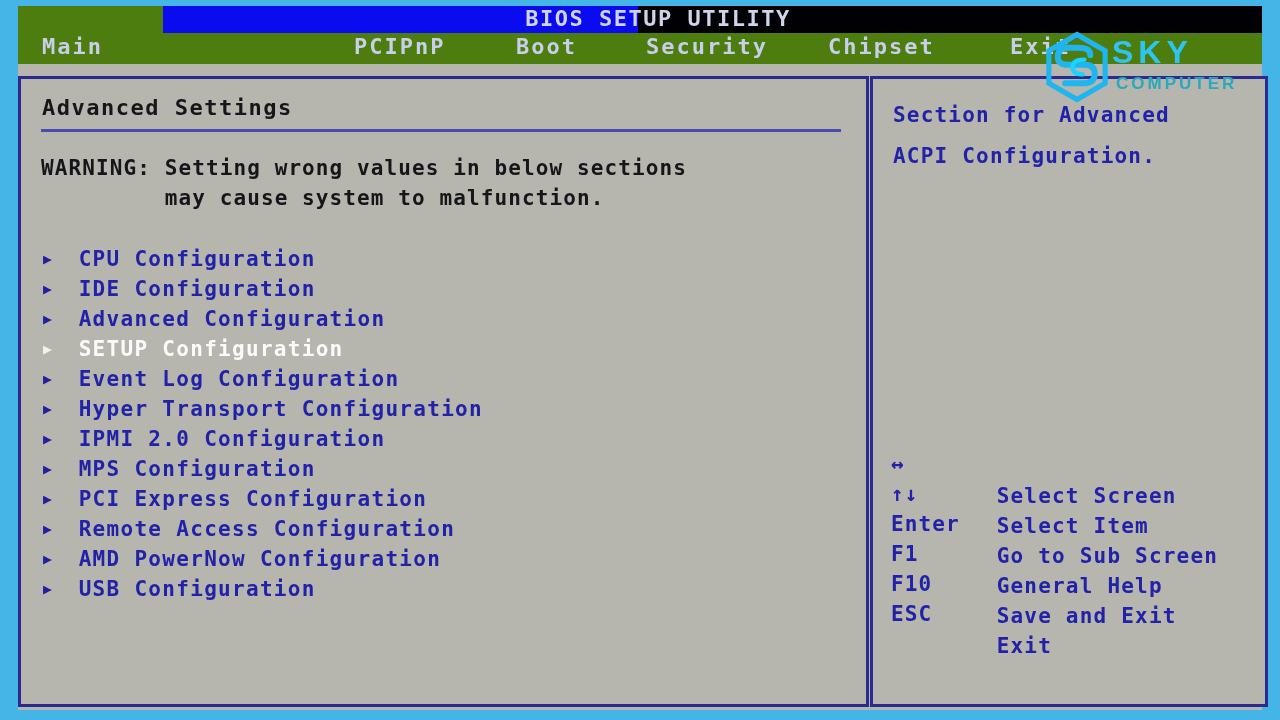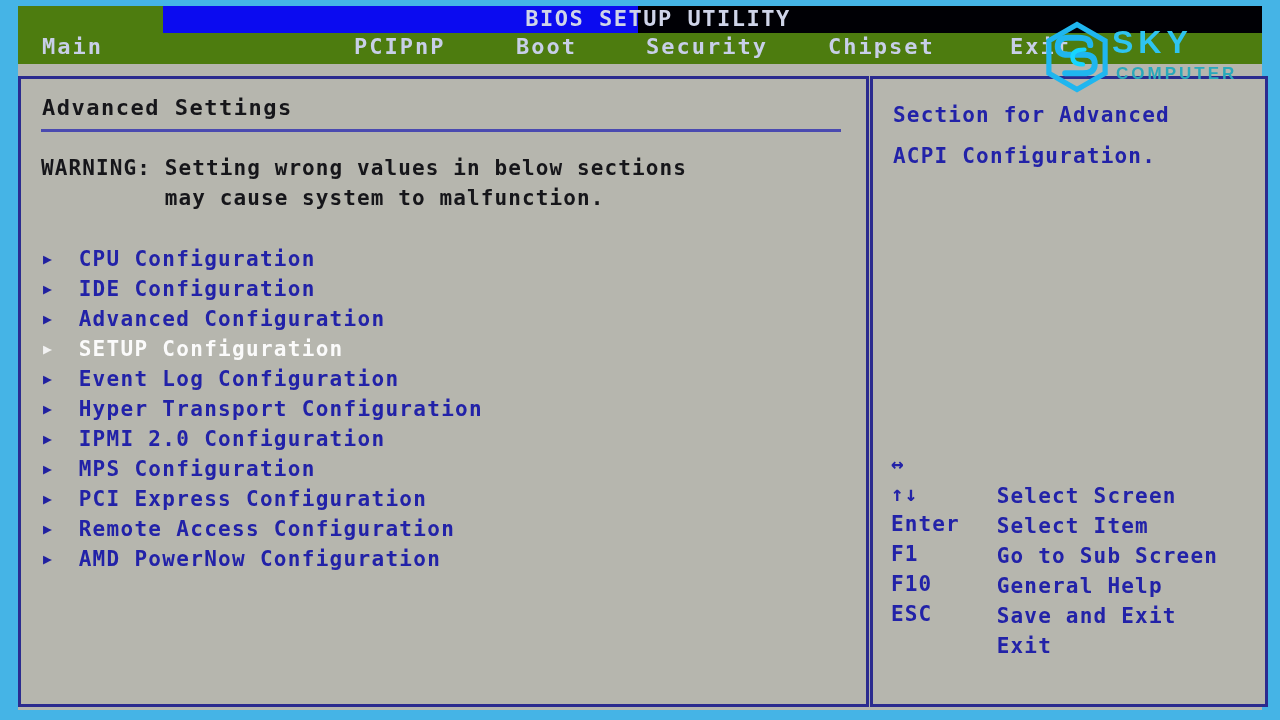--- a/index.html
+++ b/index.html
@@ -196,21 +196,21 @@
     font-weight: bold;
     letter-spacing: 1.2px;
     color: #2222a8;
     vertical-align: top;
     margin-top: 32px;
   }
 
   
   #watermark {
     position: absolute;
-    left: 1040px; top: 14px;
+    left: 1040px; top: 24px;
     width: 240px; height: 80px;
     pointer-events: none;
   }
   #wm-sky {
     position: absolute;
     left: 72px; top: 10px;
     font-family: "Liberation Sans", sans-serif;
     font-size: 32px;
     font-weight: bold;
     letter-spacing: 5px;
@@ -298,20 +298,24 @@
         <span class="menu-arrow">▶</span>
         <span class="menu-label">PCI Express Configuration</span>
       </div>
       <div class="menu-row">
         <span class="menu-arrow">▶</span>
         <span class="menu-label">Remote Access Configuration</span>
       </div>
       <div class="menu-row">
         <span class="menu-arrow">▶</span>
         <span class="menu-label">AMD PowerNow Configuration</span>
+      </div>
+      <div class="menu-row">
+        <span class="menu-arrow">▶</span>
+        <span class="menu-label">USB Configuration</span>
       </div>
     </div>
   </div>
 
   <div id="right-panel" class="panel">
     <div id="help-text">Section for Advanced
 ACPI Configuration.</div>
 
     <div id="keylegend">
       <div class="key-row">

